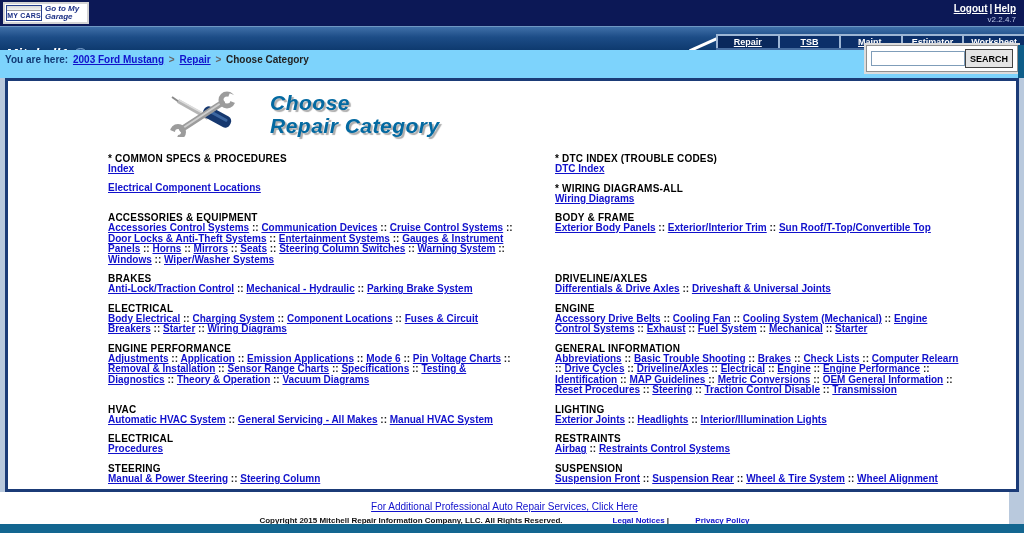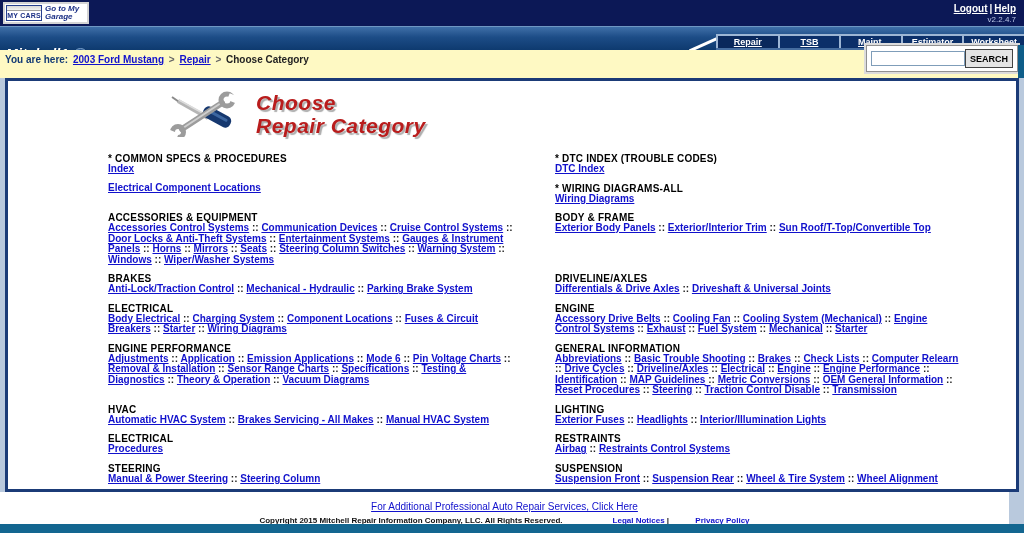--- a/index.html
+++ b/index.html
@@ -34,39 +34,39 @@
   .tagline { font-size:6px; color:#c8d4e8; font-style:italic; margin-top:1px; }
   .diag { position:absolute; left:688px; top:42px; width:36px; height:3px; background:#fff; transform:rotate(-24deg); }
   .tabs { position:absolute; left:716px; right:0; top:34px; height:14px; display:flex;
           border-top:2px solid #9db6d4; background:#0b2f69; }
   .tab { flex:1; text-align:center; font-size:9px; line-height:12px; color:#fff; font-weight:bold;
          text-decoration:underline; border-left:2px solid #9db6d4; cursor:pointer; }
   .tab.active { background:#09285c; }
   .tabs-understrip { position:absolute; left:716px; right:0; top:48px; height:2px; background:#456da0; }
 
   
-  .crumb-row { position:absolute; top:50px; left:0; right:0; height:28px; background:#fef9c3;
+  .crumb-row { position:absolute; top:50px; left:0; right:0; height:28px; background:#7dd3fc;
                font-size:10px; font-weight:bold; padding:4px 0 0 5px; color:#123a75; }
   .bc-link { color:#1111cc; text-decoration:underline; cursor:pointer; margin:0 2px; }
   .bc-sep { color:#666; }
   .bc-current { color:#222; margin-left:2px; }
 
   .search-panel { position:absolute; top:45px; right:6px; width:152px; height:27px; background:#fff;
                   border:1px solid #909090; box-shadow:0 0 0 2px #dcdcdc; display:flex; align-items:center; padding:0 4px; }
   .search-panel input { flex:1; height:15px; border:1px solid #7f9db9; font-size:10px; padding:0 2px; min-width:0; }
   .search-panel button { font-size:9px; font-weight:bold; background:#e4e4e4;
                          border:1px solid #444; height:19px; padding:0 4px; cursor:pointer; color:#000; }
   .teal-edge { position:absolute; top:45px; right:0; width:6px; height:33px; background:#0e5d89; }
 
   
   .content-box { position:absolute; top:78px; left:5px; right:5px; height:414px; background:#fff;
                  border:3px solid #1b3b77; overflow:hidden; }
   .title-row { margin:10px 0 0 160px; display:flex; align-items:flex-start; }
-  .page-title { margin-left:14px; font-size:21px; line-height:23px; font-weight:bold; font-style:italic;
-                color:#b91c1c; text-shadow:2px 2px 1px #adadad; letter-spacing:0.5px; }
+  .page-title { margin-left:28px; font-size:21px; line-height:23px; font-weight:bold; font-style:italic;
+                color:#0369a1; text-shadow:2px 2px 1px #adadad; letter-spacing:0.5px; }
 
   .cat-grid { margin:16px 52px 0 100px; }
   .cat-row { display:grid; grid-template-columns:1fr 1fr; column-gap:38px; margin-bottom:8px; }
   .cat-heading { font-size:10px; line-height:11px; font-weight:bold; color:#000; letter-spacing:0.2px; }
   .cat-links { font-size:10px; line-height:10.5px; font-weight:bold; }
   .cat-link { color:#1111cc; text-decoration:underline; cursor:pointer; }
   .sep { color:#222; }
 
   
   .footer { position:absolute; top:492px; left:0; right:15px; height:32px; background:#fff; text-align:center; padding-top:4px; }
@@ -203,25 +203,25 @@
           <div class="cat-links"><a class="cat-link">Adjustments</a><span class="sep"> :: </span><a class="cat-link">Application</a><span class="sep"> :: </span><a class="cat-link">Emission Applications</a><span class="sep"> :: </span><a class="cat-link">Mode 6</a><span class="sep"> :: </span><a class="cat-link">Pin Voltage Charts</a><span class="sep"> :: </span><a class="cat-link">Removal &amp; Installation</a><span class="sep"> :: </span><a class="cat-link">Sensor Range Charts</a><span class="sep"> :: </span><a class="cat-link">Specifications</a><span class="sep"> :: </span><a class="cat-link">Testing &amp; Diagnostics</a><span class="sep"> :: </span><a class="cat-link">Theory &amp; Operation</a><span class="sep"> :: </span><a class="cat-link">Vacuum Diagrams</a></div>
         </div>
         <div class="cat-cell">
           <div class="cat-heading">GENERAL INFORMATION</div>
           <div class="cat-links"><a class="cat-link">Abbreviations</a><span class="sep"> :: </span><a class="cat-link">Basic Trouble Shooting</a><span class="sep"> :: </span><a class="cat-link">Brakes</a><span class="sep"> :: </span><a class="cat-link">Check Lists</a><span class="sep"> :: </span><a class="cat-link">Computer Relearn</a><span class="sep"> :: </span><a class="cat-link">Drive Cycles</a><span class="sep"> :: </span><a class="cat-link">Driveline/Axles</a><span class="sep"> :: </span><a class="cat-link">Electrical</a><span class="sep"> :: </span><a class="cat-link">Engine</a><span class="sep"> :: </span><a class="cat-link">Engine Performance</a><span class="sep"> :: </span><a class="cat-link">Identification</a><span class="sep"> :: </span><a class="cat-link">MAP Guidelines</a><span class="sep"> :: </span><a class="cat-link">Metric Conversions</a><span class="sep"> :: </span><a class="cat-link">OEM General Information</a><span class="sep"> :: </span><a class="cat-link">Reset Procedures</a><span class="sep"> :: </span><a class="cat-link">Steering</a><span class="sep"> :: </span><a class="cat-link">Traction Control Disable</a><span class="sep"> :: </span><a class="cat-link">Transmission</a></div>
         </div>
       </div>
       <div class="cat-row">
         <div class="cat-cell">
           <div class="cat-heading">HVAC</div>
-          <div class="cat-links"><a class="cat-link">Automatic HVAC System</a><span class="sep"> :: </span><a class="cat-link">Brakes Servicing - All Makes</a><span class="sep"> :: </span><a class="cat-link">Manual HVAC System</a></div>
+          <div class="cat-links"><a class="cat-link">Automatic HVAC System</a><span class="sep"> :: </span><a class="cat-link">General Servicing - All Makes</a><span class="sep"> :: </span><a class="cat-link">Manual HVAC System</a></div>
         </div>
         <div class="cat-cell">
           <div class="cat-heading">LIGHTING</div>
-          <div class="cat-links"><a class="cat-link">Exterior Fuses</a><span class="sep"> :: </span><a class="cat-link">Headlights</a><span class="sep"> :: </span><a class="cat-link">Interior/Illumination Lights</a></div>
+          <div class="cat-links"><a class="cat-link">Exterior Joints</a><span class="sep"> :: </span><a class="cat-link">Headlights</a><span class="sep"> :: </span><a class="cat-link">Interior/Illumination Lights</a></div>
         </div>
       </div>
       <div class="cat-row">
         <div class="cat-cell">
           <div class="cat-heading">ELECTRICAL</div>
           <div class="cat-links"><a class="cat-link">Procedures</a></div>
         </div>
         <div class="cat-cell">
           <div class="cat-heading">RESTRAINTS</div>
           <div class="cat-links"><a class="cat-link">Airbag</a><span class="sep"> :: </span><a class="cat-link">Restraints Control Systems</a></div>

